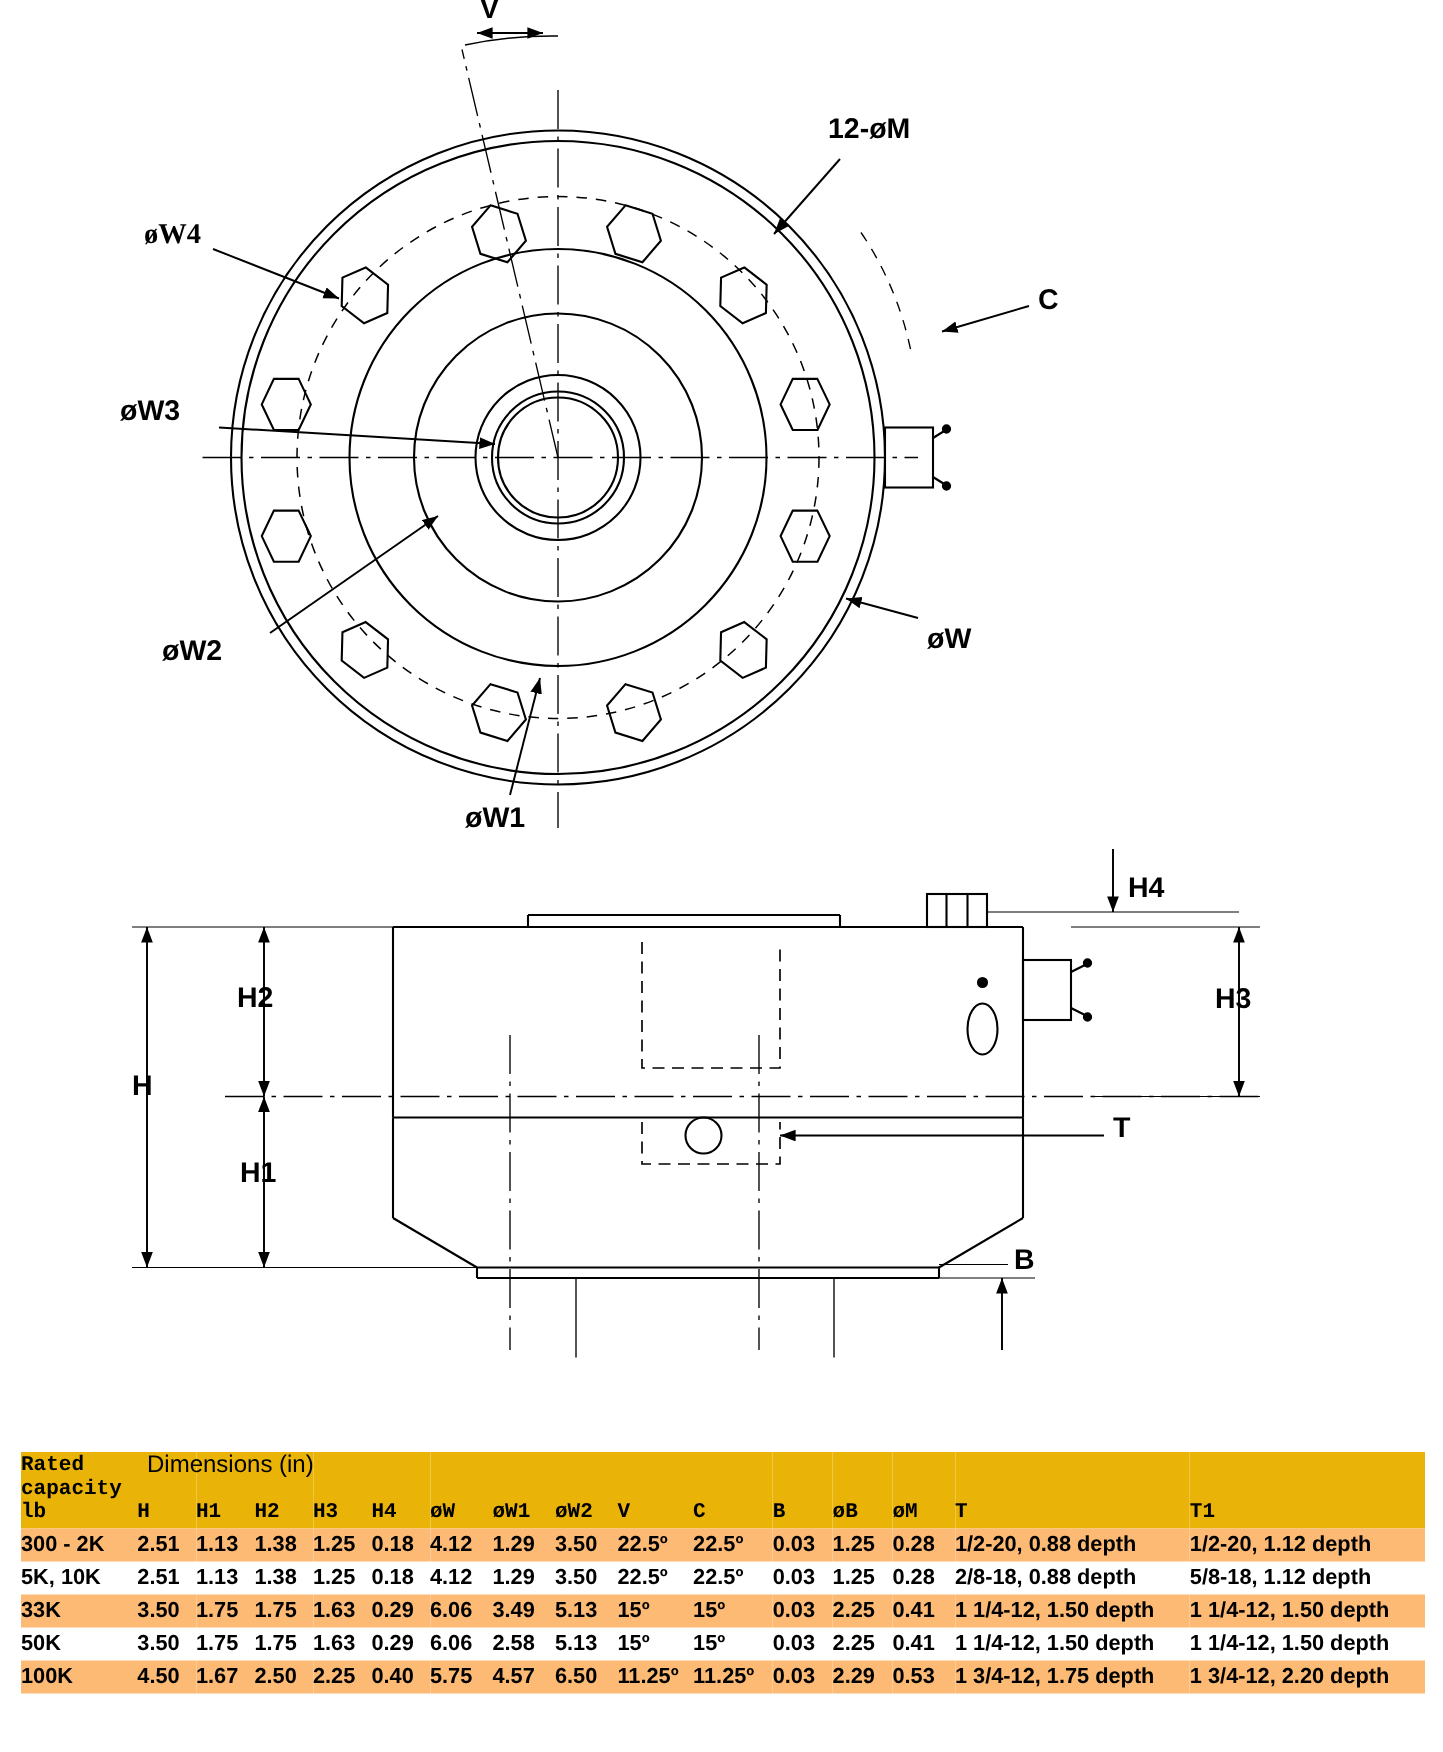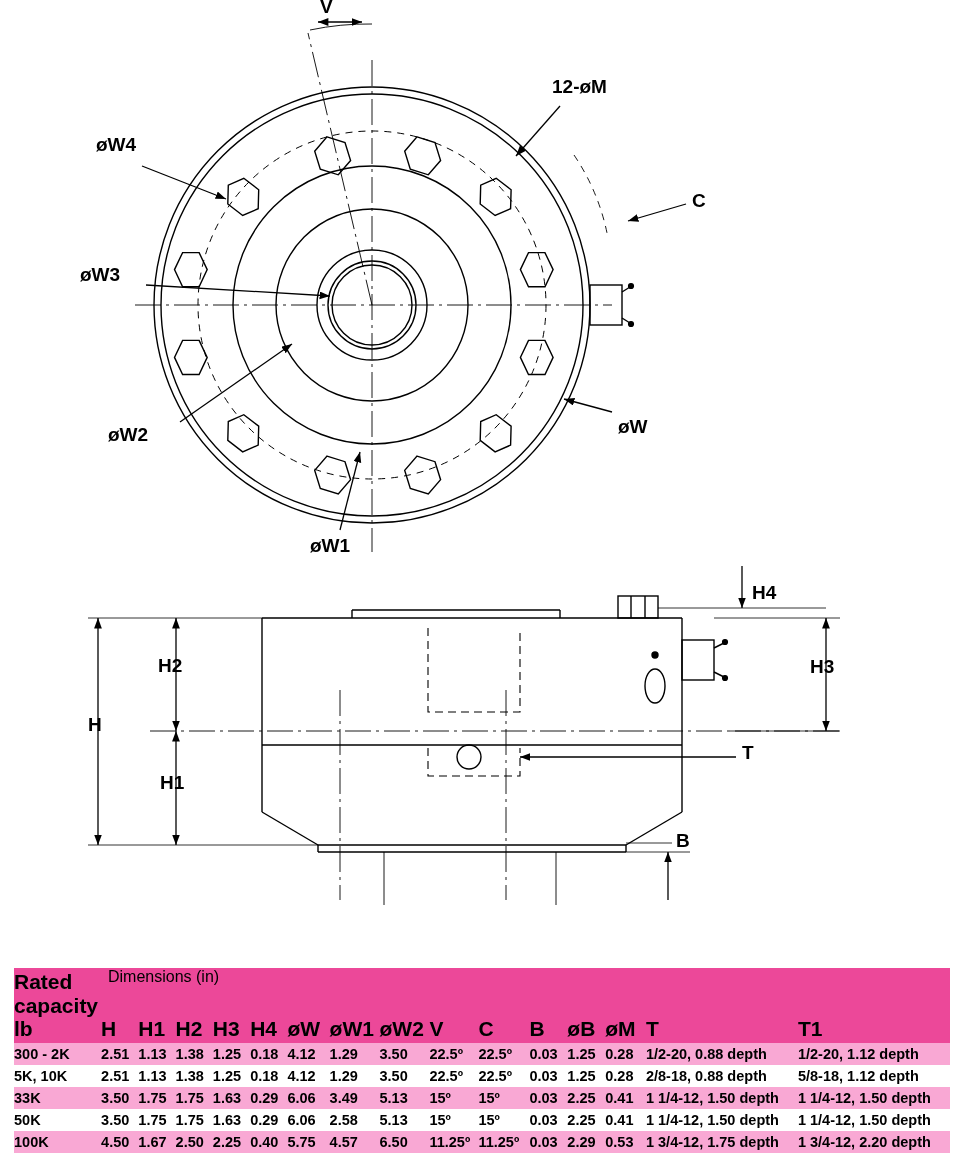--- a/index.html
+++ b/index.html
@@ -42,26 +42,27 @@
     font-weight: 700;
     color: #000;
   }
   #spec-table td, #spec-table th {
     padding: 2px 3px 2px 0;
     text-align: left;
     vertical-align: bottom;
     white-space: nowrap;
   }
   #spec-table thead th {
-    font-size: 21px;
+    font-size: 14px;
     line-height: 1.12;
-    background: #ec4899;
+    background: #eab308;
+    font-family: Liberation Mono, monospace;
   }
   #spec-table tbody tr.shade td {
-    background: #f9a8d4;
+    background: #fdba74;
   }
   #spec-table tbody td {
     font-size: 14.5px;
     padding-top: 3px;
     padding-bottom: 3px;
   }
   .c-cap { width: 84px; }
   .c-n   { width: 46px; }
   .c-w   { width: 52px; }
   .c-v   { width: 56px; }
@@ -207,21 +208,21 @@
     <line x1="626" y1="852" x2="690" y2="852" stroke-width="0.8"></line>
     <line x1="626" y1="843" x2="672" y2="843" stroke-width="0.8"></line>
 
     <line x1="736" y1="757" x2="520" y2="757" stroke-width="1.3" marker-end="url(#arrow)"></line>
   </g>
 </svg>
 
 <div class="lbl" style="left:320px; top:-4px;">V</div>
 <div class="lbl" style="left:552px; top:76px;">12-øM</div>
 <div class="lbl" style="left:692px; top:190px;">C</div>
-<div class="lbl" style="left:96px;  top:134px;">øW4</div>
+<div class="lbl" style="left:96px;  top:146px;font-family:Liberation Serif, serif;">øW4</div>
 <div class="lbl" style="left:80px;  top:264px;">øW3</div>
 <div class="lbl" style="left:108px; top:424px;">øW2</div>
 <div class="lbl" style="left:310px; top:535px;">øW1</div>
 <div class="lbl" style="left:618px; top:416px;">øW</div>
 
 <div class="lbl" style="left:88px;  top:714px;">H</div>
 <div class="lbl" style="left:160px; top:772px;">H1</div>
 <div class="lbl" style="left:158px; top:655px;">H2</div>
 <div class="lbl" style="left:810px; top:656px;">H3</div>
 <div class="lbl" style="left:752px; top:582px;">H4</div>
@@ -343,13 +344,13 @@
         <td class="c-c">11.25º</td>
         <td class="c-b">0.03</td>
         <td class="c-ob">2.29</td>
         <td class="c-om">0.53</td>
         <td class="c-t">1 3/4-12, 1.75 depth</td>
         <td class="c-t1">1 3/4-12, 2.20 depth</td>
       </tr>
     </tbody>
 </table>
 
-<span style="position: absolute; left: 108px; top: 968px; text-align: right;">Dimensions (in)</span>
+<span style="position: absolute; left: 98px; top: 968px; text-align: right;">Dimensions (in)</span>
 
 </body></html>

